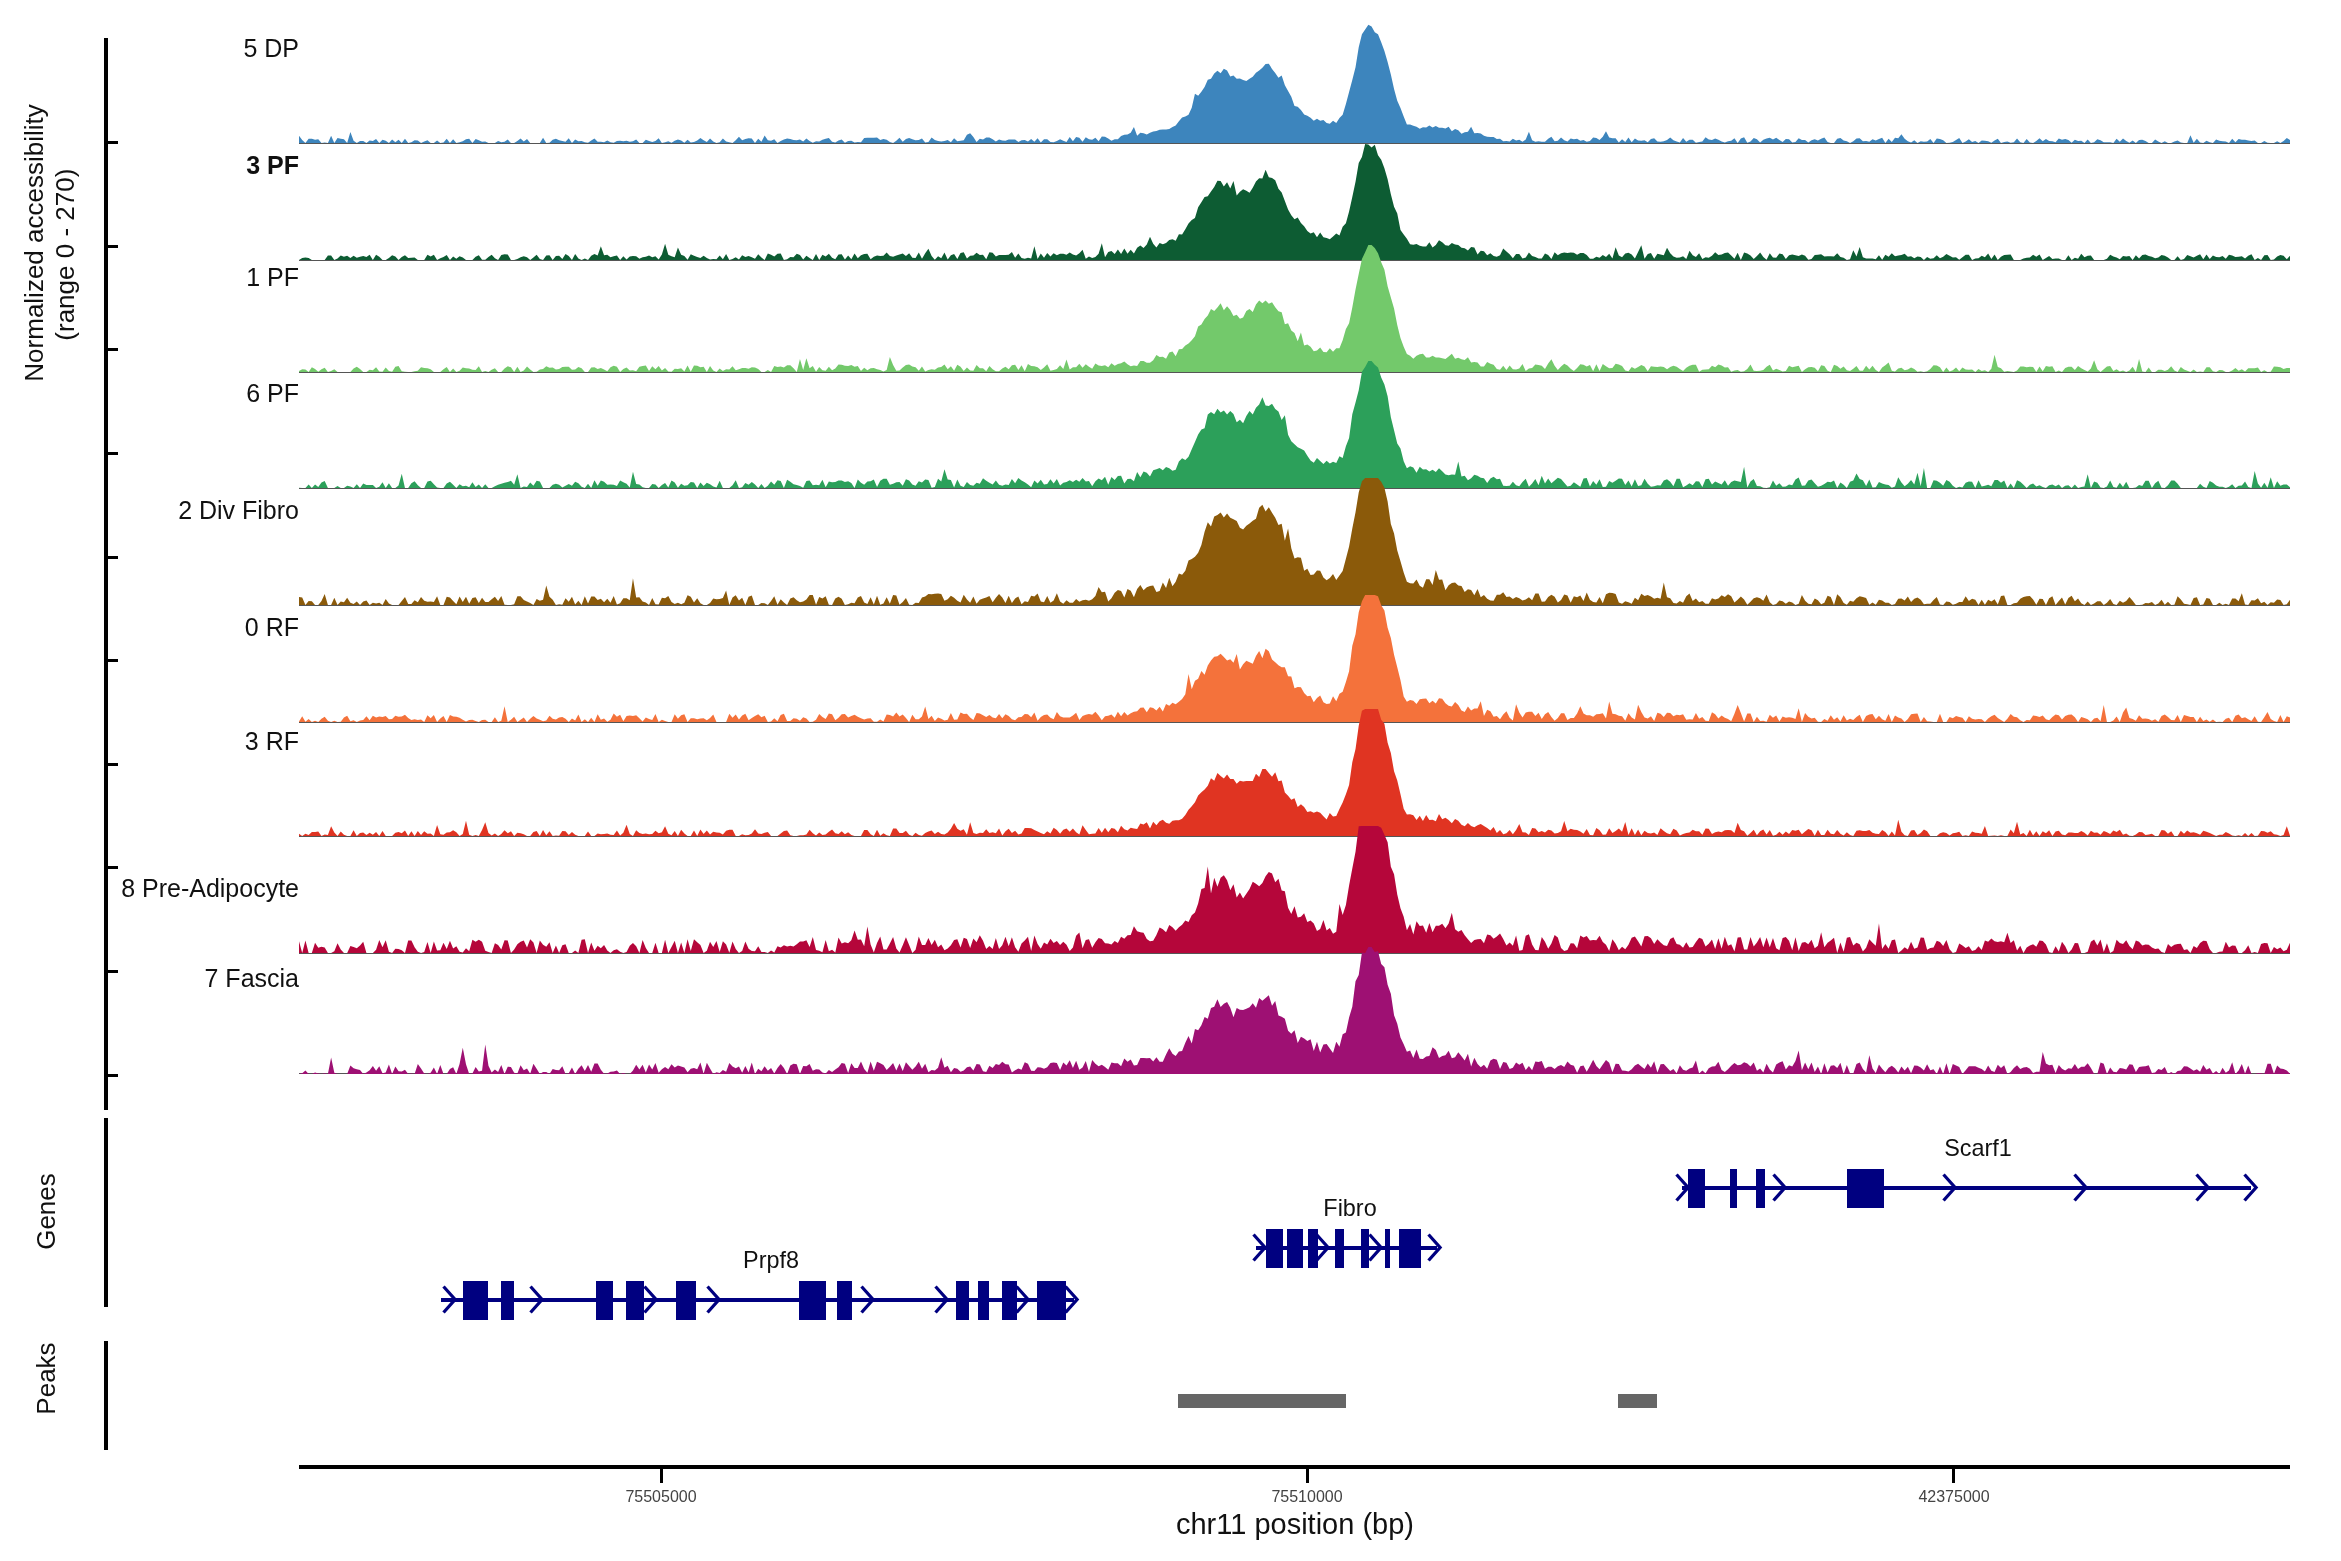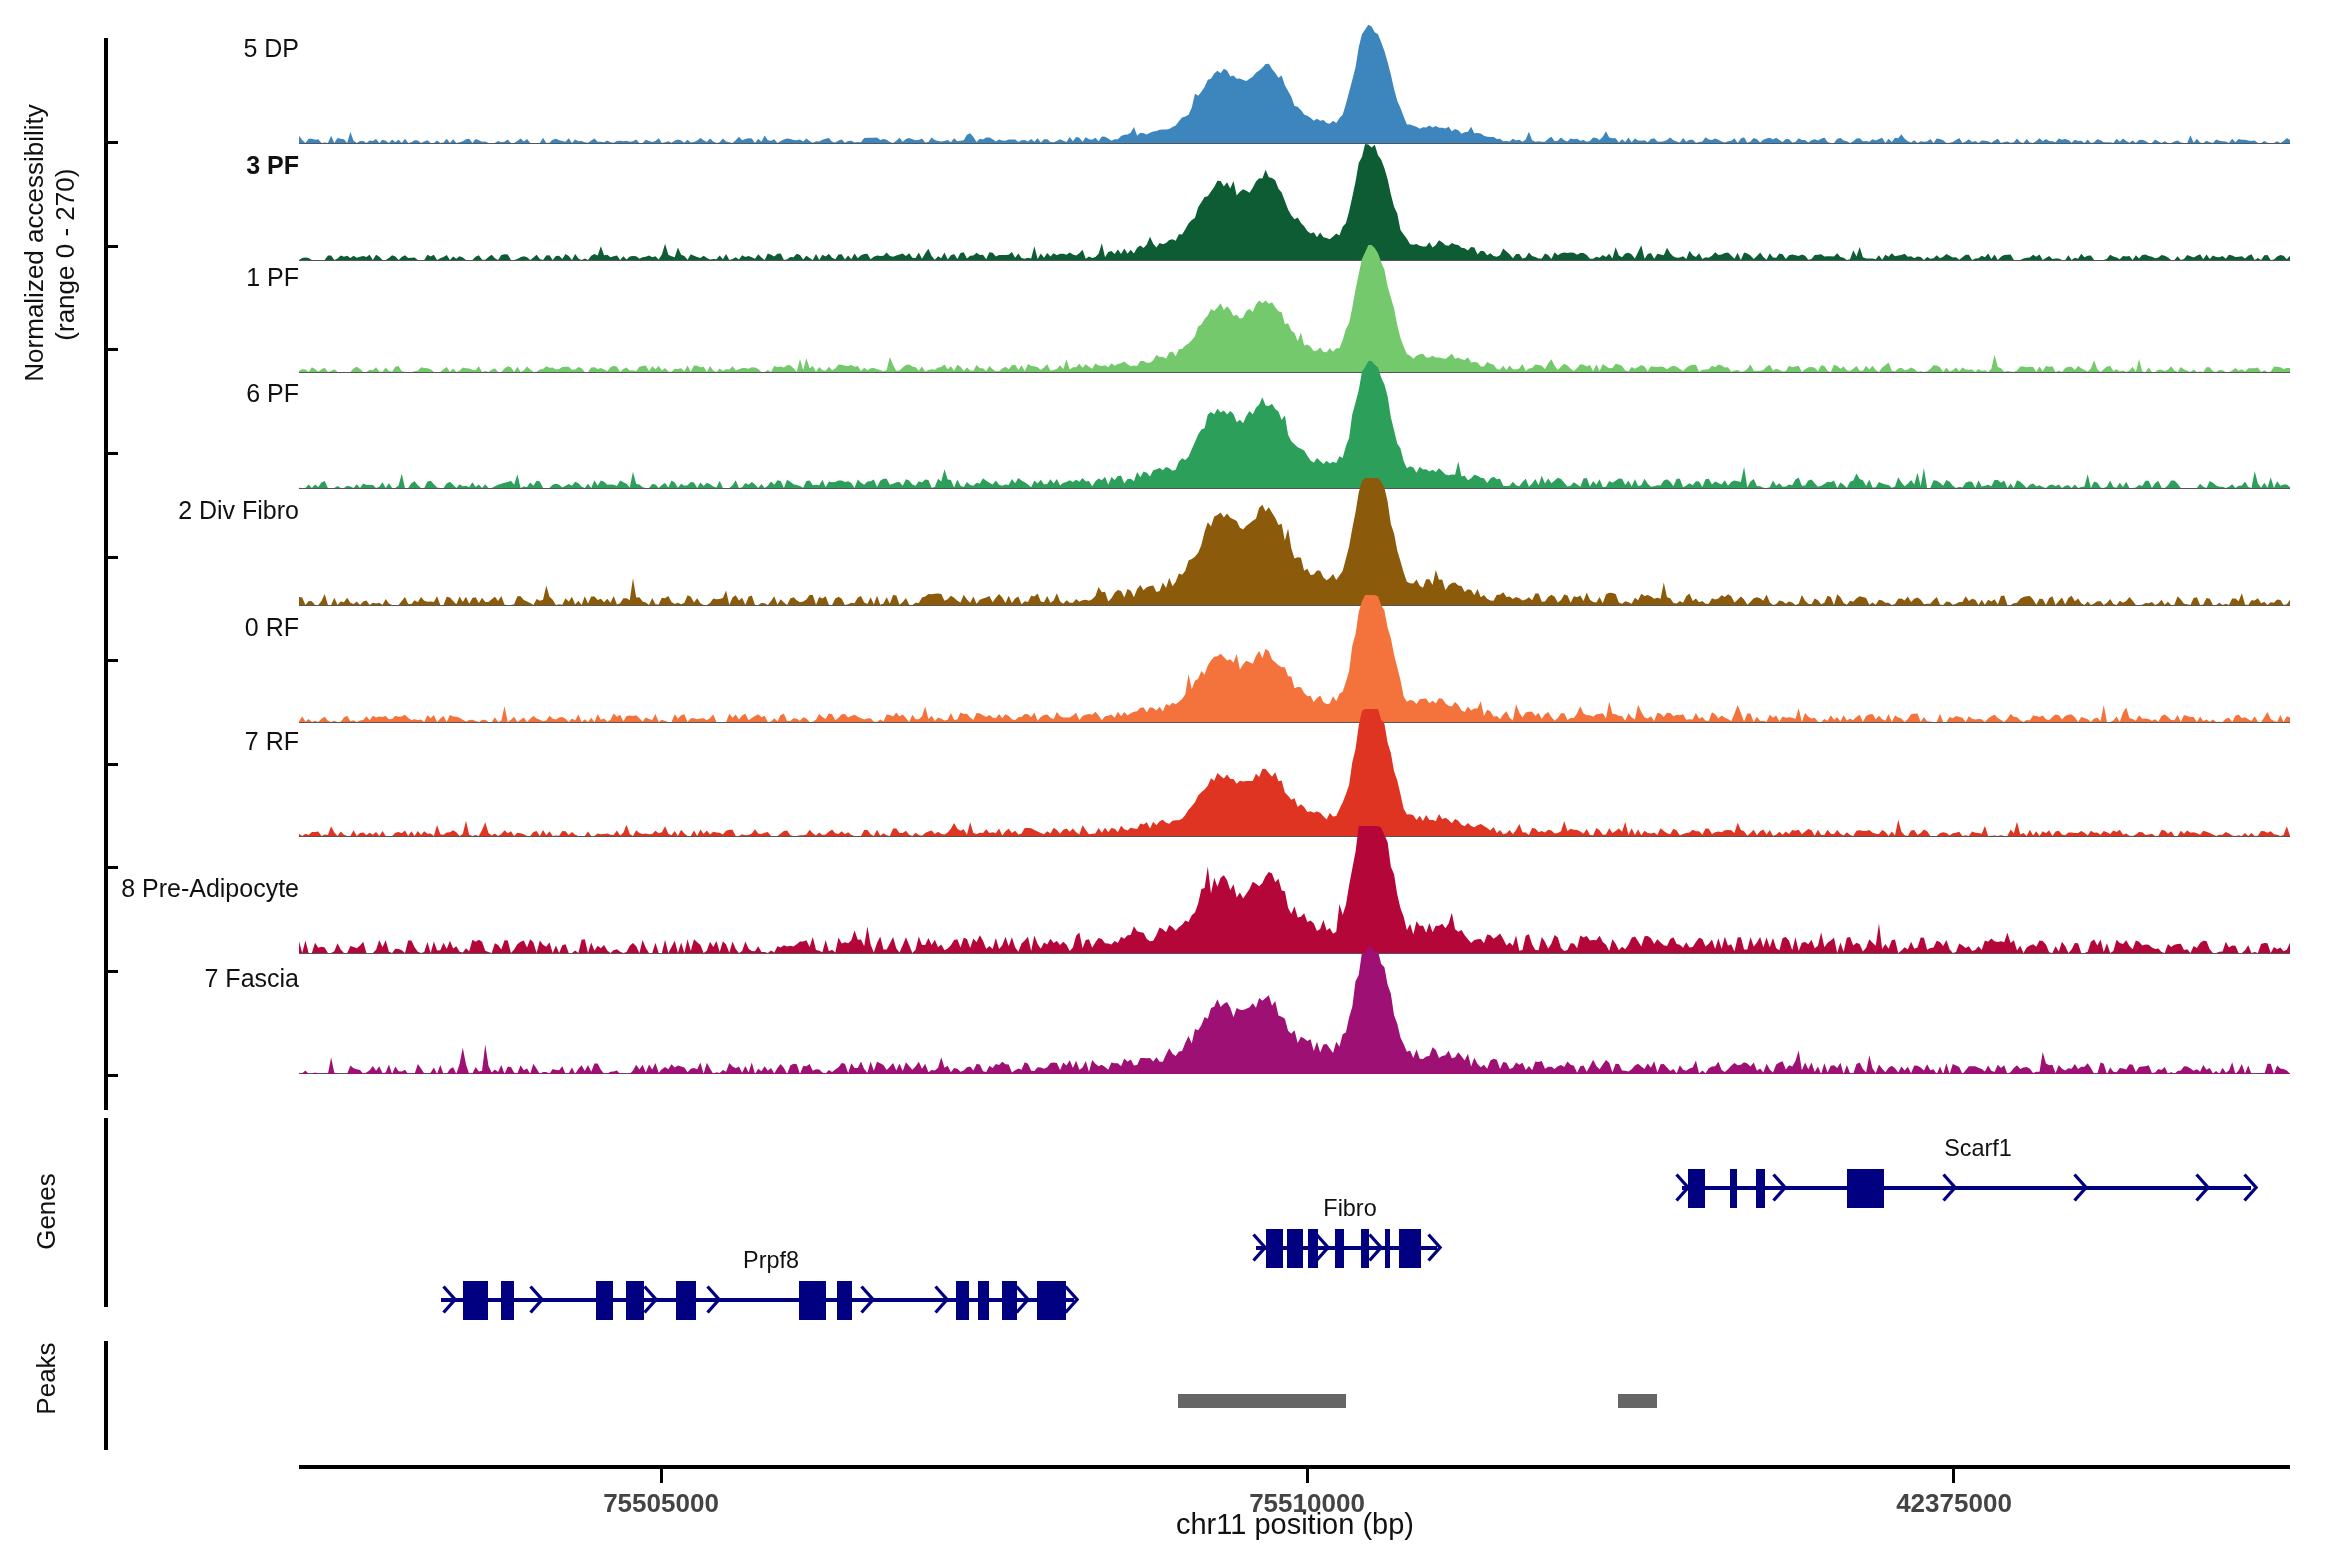--- a/index.html
+++ b/index.html
@@ -35,21 +35,21 @@
   .geneline{position:absolute;background:#000080;height:3.9px;}
   .exon{position:absolute;background:#000080;}
   .genename{position:absolute;font-size:23.4px;color:#111;white-space:nowrap;}
 
   
   .peakbar{position:absolute;background:#666666;height:14.3px;}
 
   
   .xaxis{position:absolute;height:3.9px;background:#000;}
   .xtick{position:absolute;width:2.6px;height:14.3px;background:#000;}
-  .xticklab{position:absolute;font-size:26px;color:#444;white-space:nowrap;transform:translateX(-50%);font-weight:bold;}
+  .xticklab{position:absolute;font-size:16px;color:#444;white-space:nowrap;transform:translateX(-50%);}
   .xtitle{position:absolute;font-size:29px;color:#111;white-space:nowrap;transform:translateX(-50%);}
 </style>
 </head>
 <body>
 
 <div class="ylabel two-line" style="left:-77px;top:224px;width:254px;">
   <div>Normalized accessibility</div>
   <div>(range 0 - 270)</div>
 </div>
 
@@ -112,21 +112,21 @@
     </div>
   </div>
 
 <div id="track-labels" class="abs" style="left:117px;top:0;width:182px;height:1112px;">
     <div class="tracklabel" style="top: 34px;">5 DP</div>
     <div class="tracklabel" style="top: 151px; font-weight: bold;">3 PF</div>
     <div class="tracklabel" style="top: 263px;">1 PF</div>
     <div class="tracklabel" style="top: 379px;">6 PF</div>
     <div class="tracklabel" style="top: 496px;">2 Div Fibro</div>
     <div class="tracklabel" style="top: 613px;">0 RF</div>
-    <div class="tracklabel" style="top: 727px;">7 RF</div>
+    <div class="tracklabel" style="top: 727px;">3 RF</div>
     <div class="tracklabel" style="top: 844px; margin-top: 30px;">8 Pre-Adipocyte</div>
     <div class="tracklabel" style="top: 964px;">7 Fascia</div>
   </div>
 
 <div class="ylabel" style="left:-16.3px;top:1196px;width:124px;">Genes</div>
 
 <div class="vrail" style="left:104px;top:1118px;height:189px;"></div>
 
 <div id="genes-panel" class="abs" style="left:299px;top:1118px;width:1991px;height:195px;">
     <div class="geneline" style="left: 142px; width: 633px; top: 180px;"></div>

